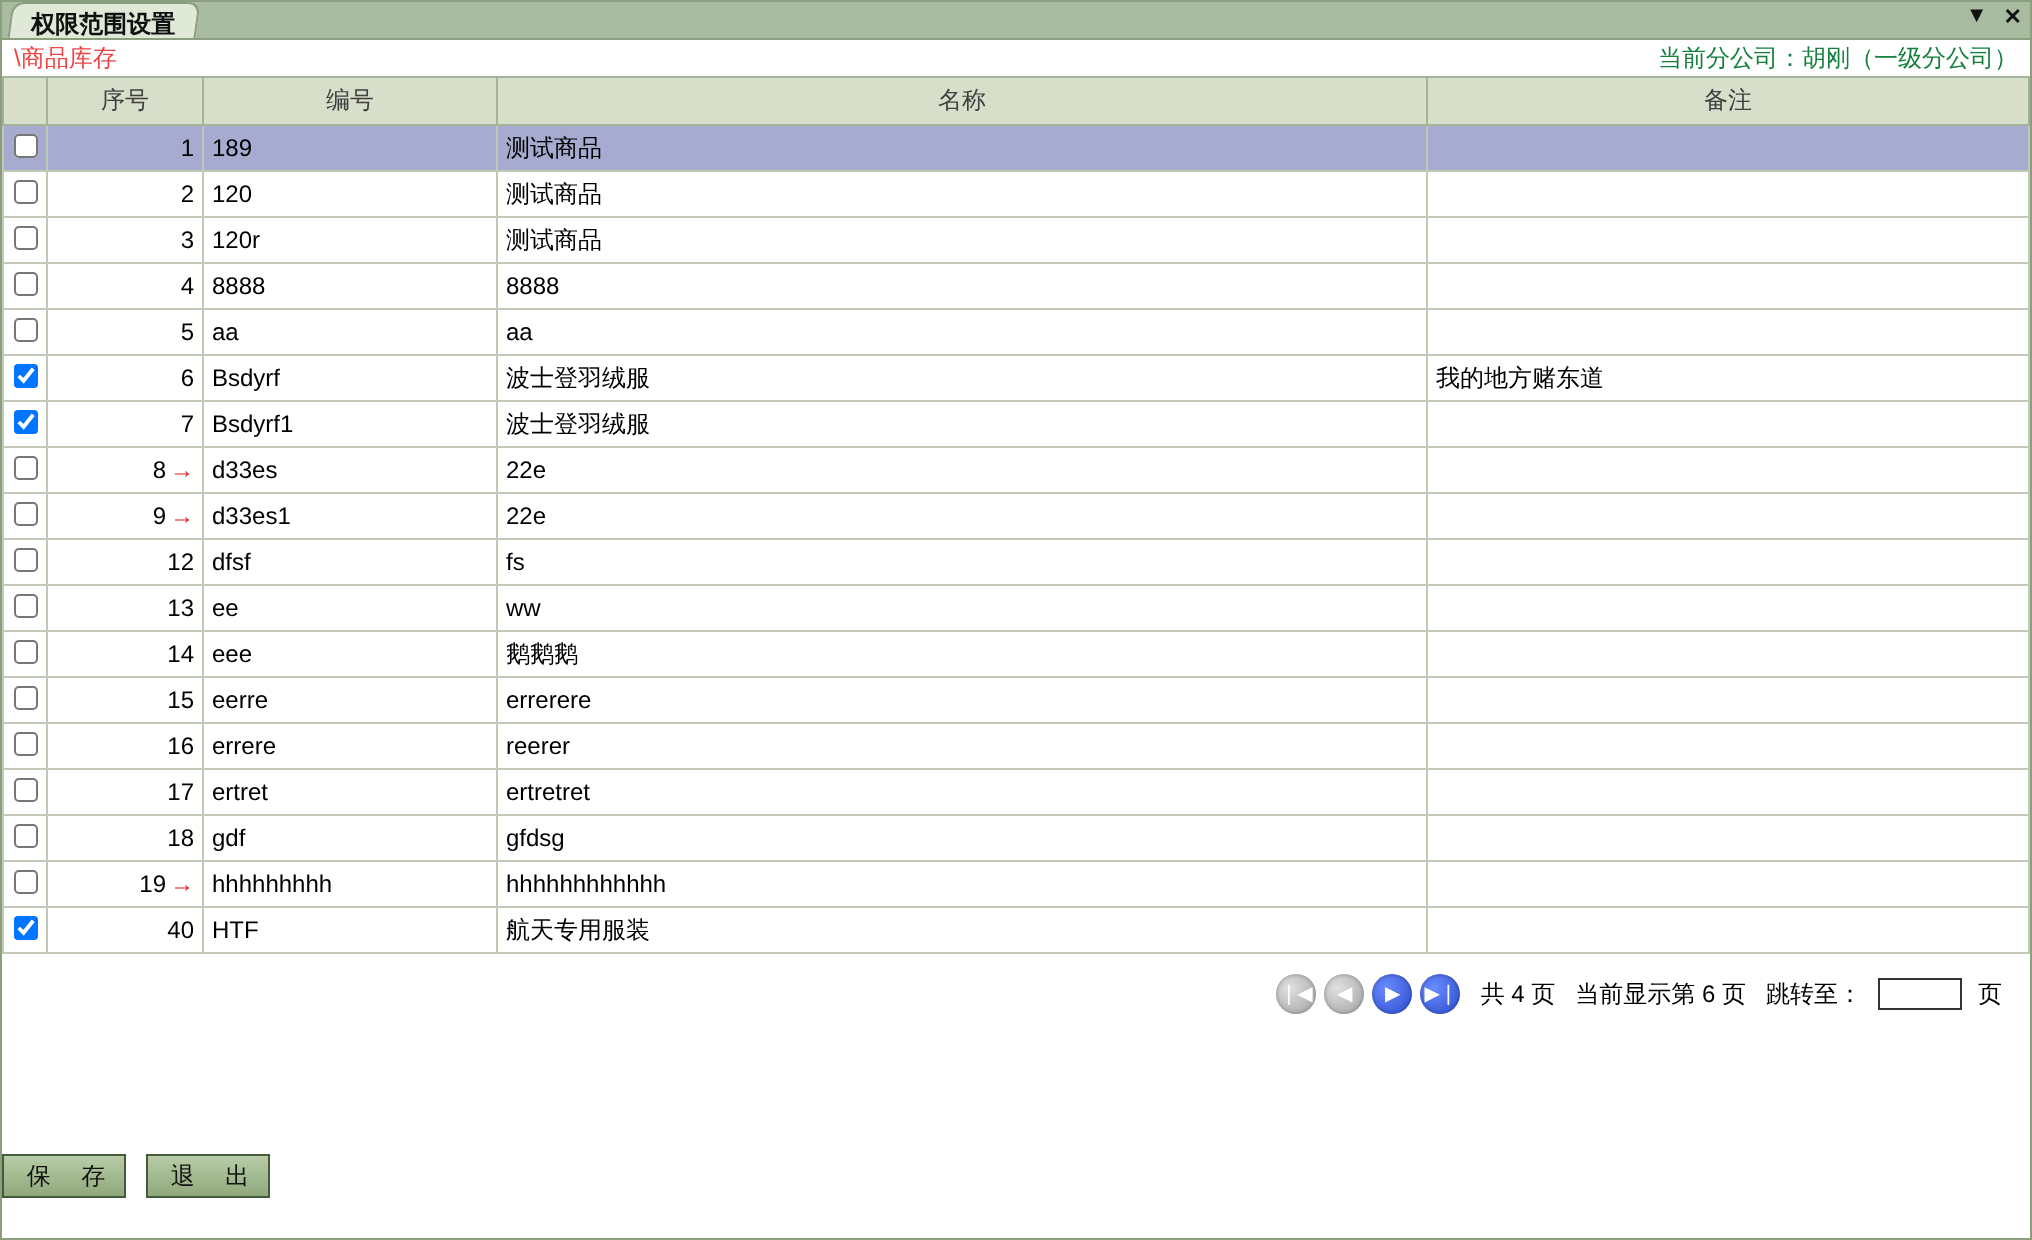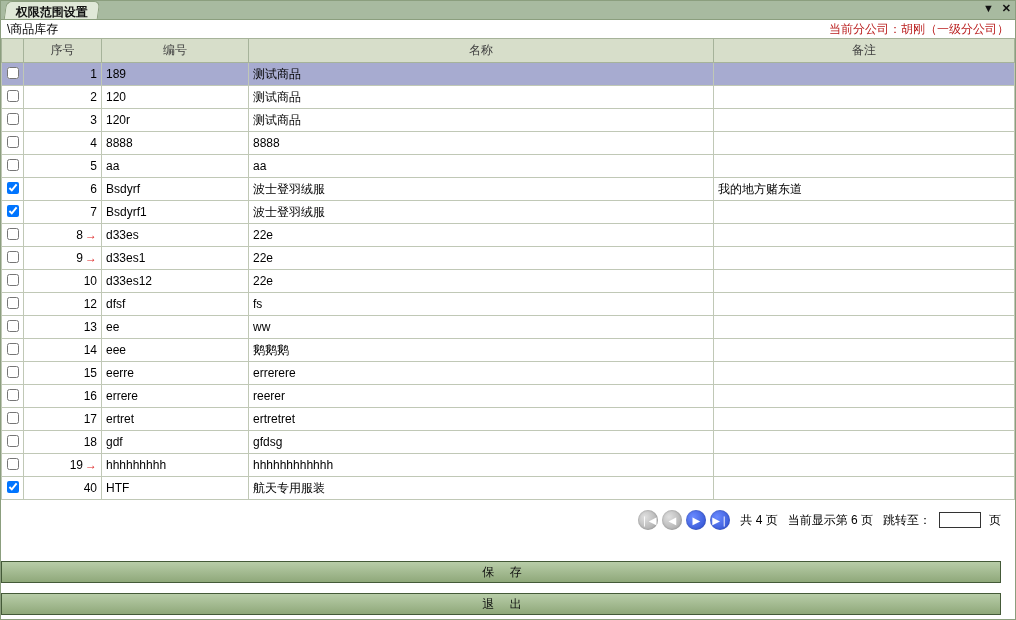--- a/index.html
+++ b/index.html
@@ -60,22 +60,22 @@
       padding: 0;
     }
     .toprow {
       display: flex;
       justify-content: space-between;
       align-items: center;
       padding: 2px 6px;
       height: 18px;
       background: #fff;
     }
-    .breadcrumb { color: #000000; }
-    .subinfo { color: #b91c1c; }
+    .breadcrumb { color: #ef4444; }
+    .subinfo { color: #15803d; }
     table.grid {
       width: 100%;
       border-collapse: collapse;
       table-layout: fixed;
     }
     table.grid th {
       background: #d7deca;
       border: 1px solid #a6b39a;
       height: 24px;
       font-weight: normal;
@@ -117,25 +117,23 @@
     .pager-text { margin-left: 6px; }
     .jumpinput {
       width: 42px; height: 16px;
       border: 1px solid #333;
       text-align: right;
       font-size: 12px;
       margin: 0 4px;
     }
     .footer {
       display: flex;
-      justify-content: flex-end;
       gap: 10px;
-      padding: 10px 14px 4px 0;
+      padding: 10px 14px 20px 0;
       margin-top: auto;
-      flex-direction: column;
     }
     .btn {
       min-width: 62px;
       height: 22px;
       border: 1px solid #445a38;
       background: linear-gradient(#b8cda8, #8fa87a);
       color: #111;
       letter-spacing: 6px;
       padding-left: 8px;
       font-size: 12px;
@@ -237,27 +235,20 @@
           </tr>
           <tr>
             <td class="ck"><input type="checkbox" style=""></td>
             <td class="seq"><span class="seqwrap">9<span class="arrow-red">→</span></span></td>
             <td>d33es1</td>
             <td>22e</td>
             <td></td>
           </tr>
           <tr>
             <td class="ck"><input type="checkbox" style=""></td>
-            <td class="seq"><span class="seqwrap">10</span></td>
-            <td>d33es12</td>
-            <td>22e</td>
-            <td></td>
-          </tr>
-          <tr>
-            <td class="ck"><input type="checkbox" style=""></td>
             <td class="seq"><span class="seqwrap">12</span></td>
             <td>dfsf</td>
             <td>fs</td>
             <td></td>
           </tr>
           <tr>
             <td class="ck"><input type="checkbox" style=""></td>
             <td class="seq"><span class="seqwrap">13</span></td>
             <td>ee</td>
             <td>ww</td>

